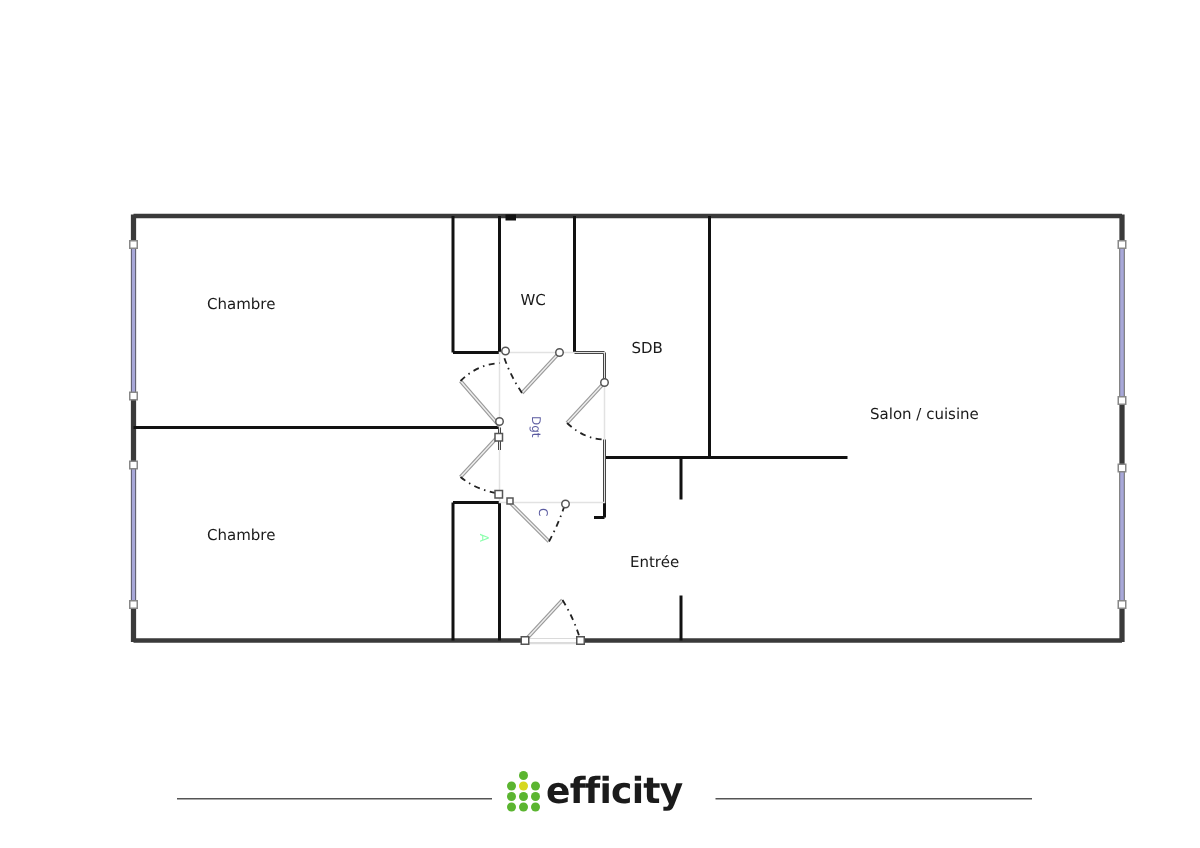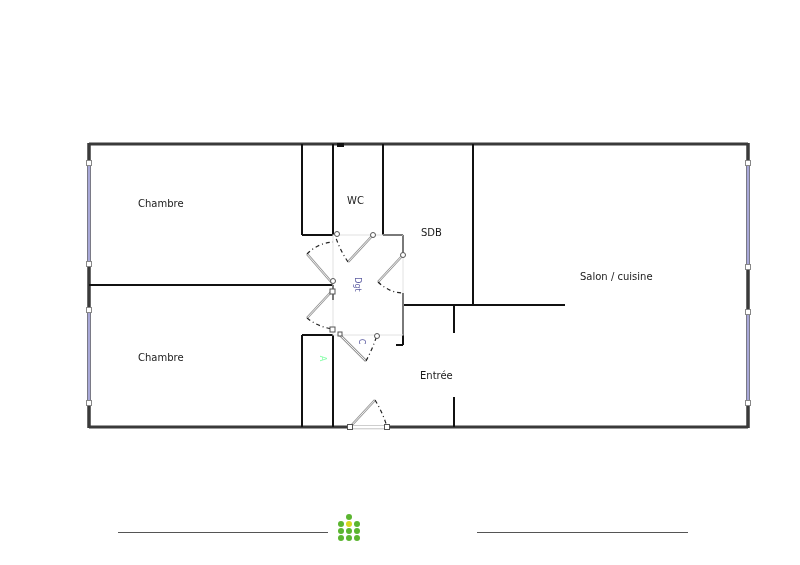--- a/index.html
+++ b/index.html
@@ -134,13 +134,14 @@
     <span class="dot" style="left:0px; top:7px;"></span>
     <span class="dot" style="left:8px; top:7px; background:#d7d81f;"></span>
     <span class="dot" style="left:16px; top:7px;"></span>
     <span class="dot" style="left:0px; top:14px;"></span>
     <span class="dot" style="left:8px; top:14px;"></span>
     <span class="dot" style="left:16px; top:14px;"></span>
     <span class="dot" style="left:0px; top:21px;"></span>
     <span class="dot" style="left:8px; top:21px;"></span>
     <span class="dot" style="left:16px; top:21px;"></span>
   </div>
+  <span class="logo-text">efficity</span>
 </div>
 
 </body></html>

